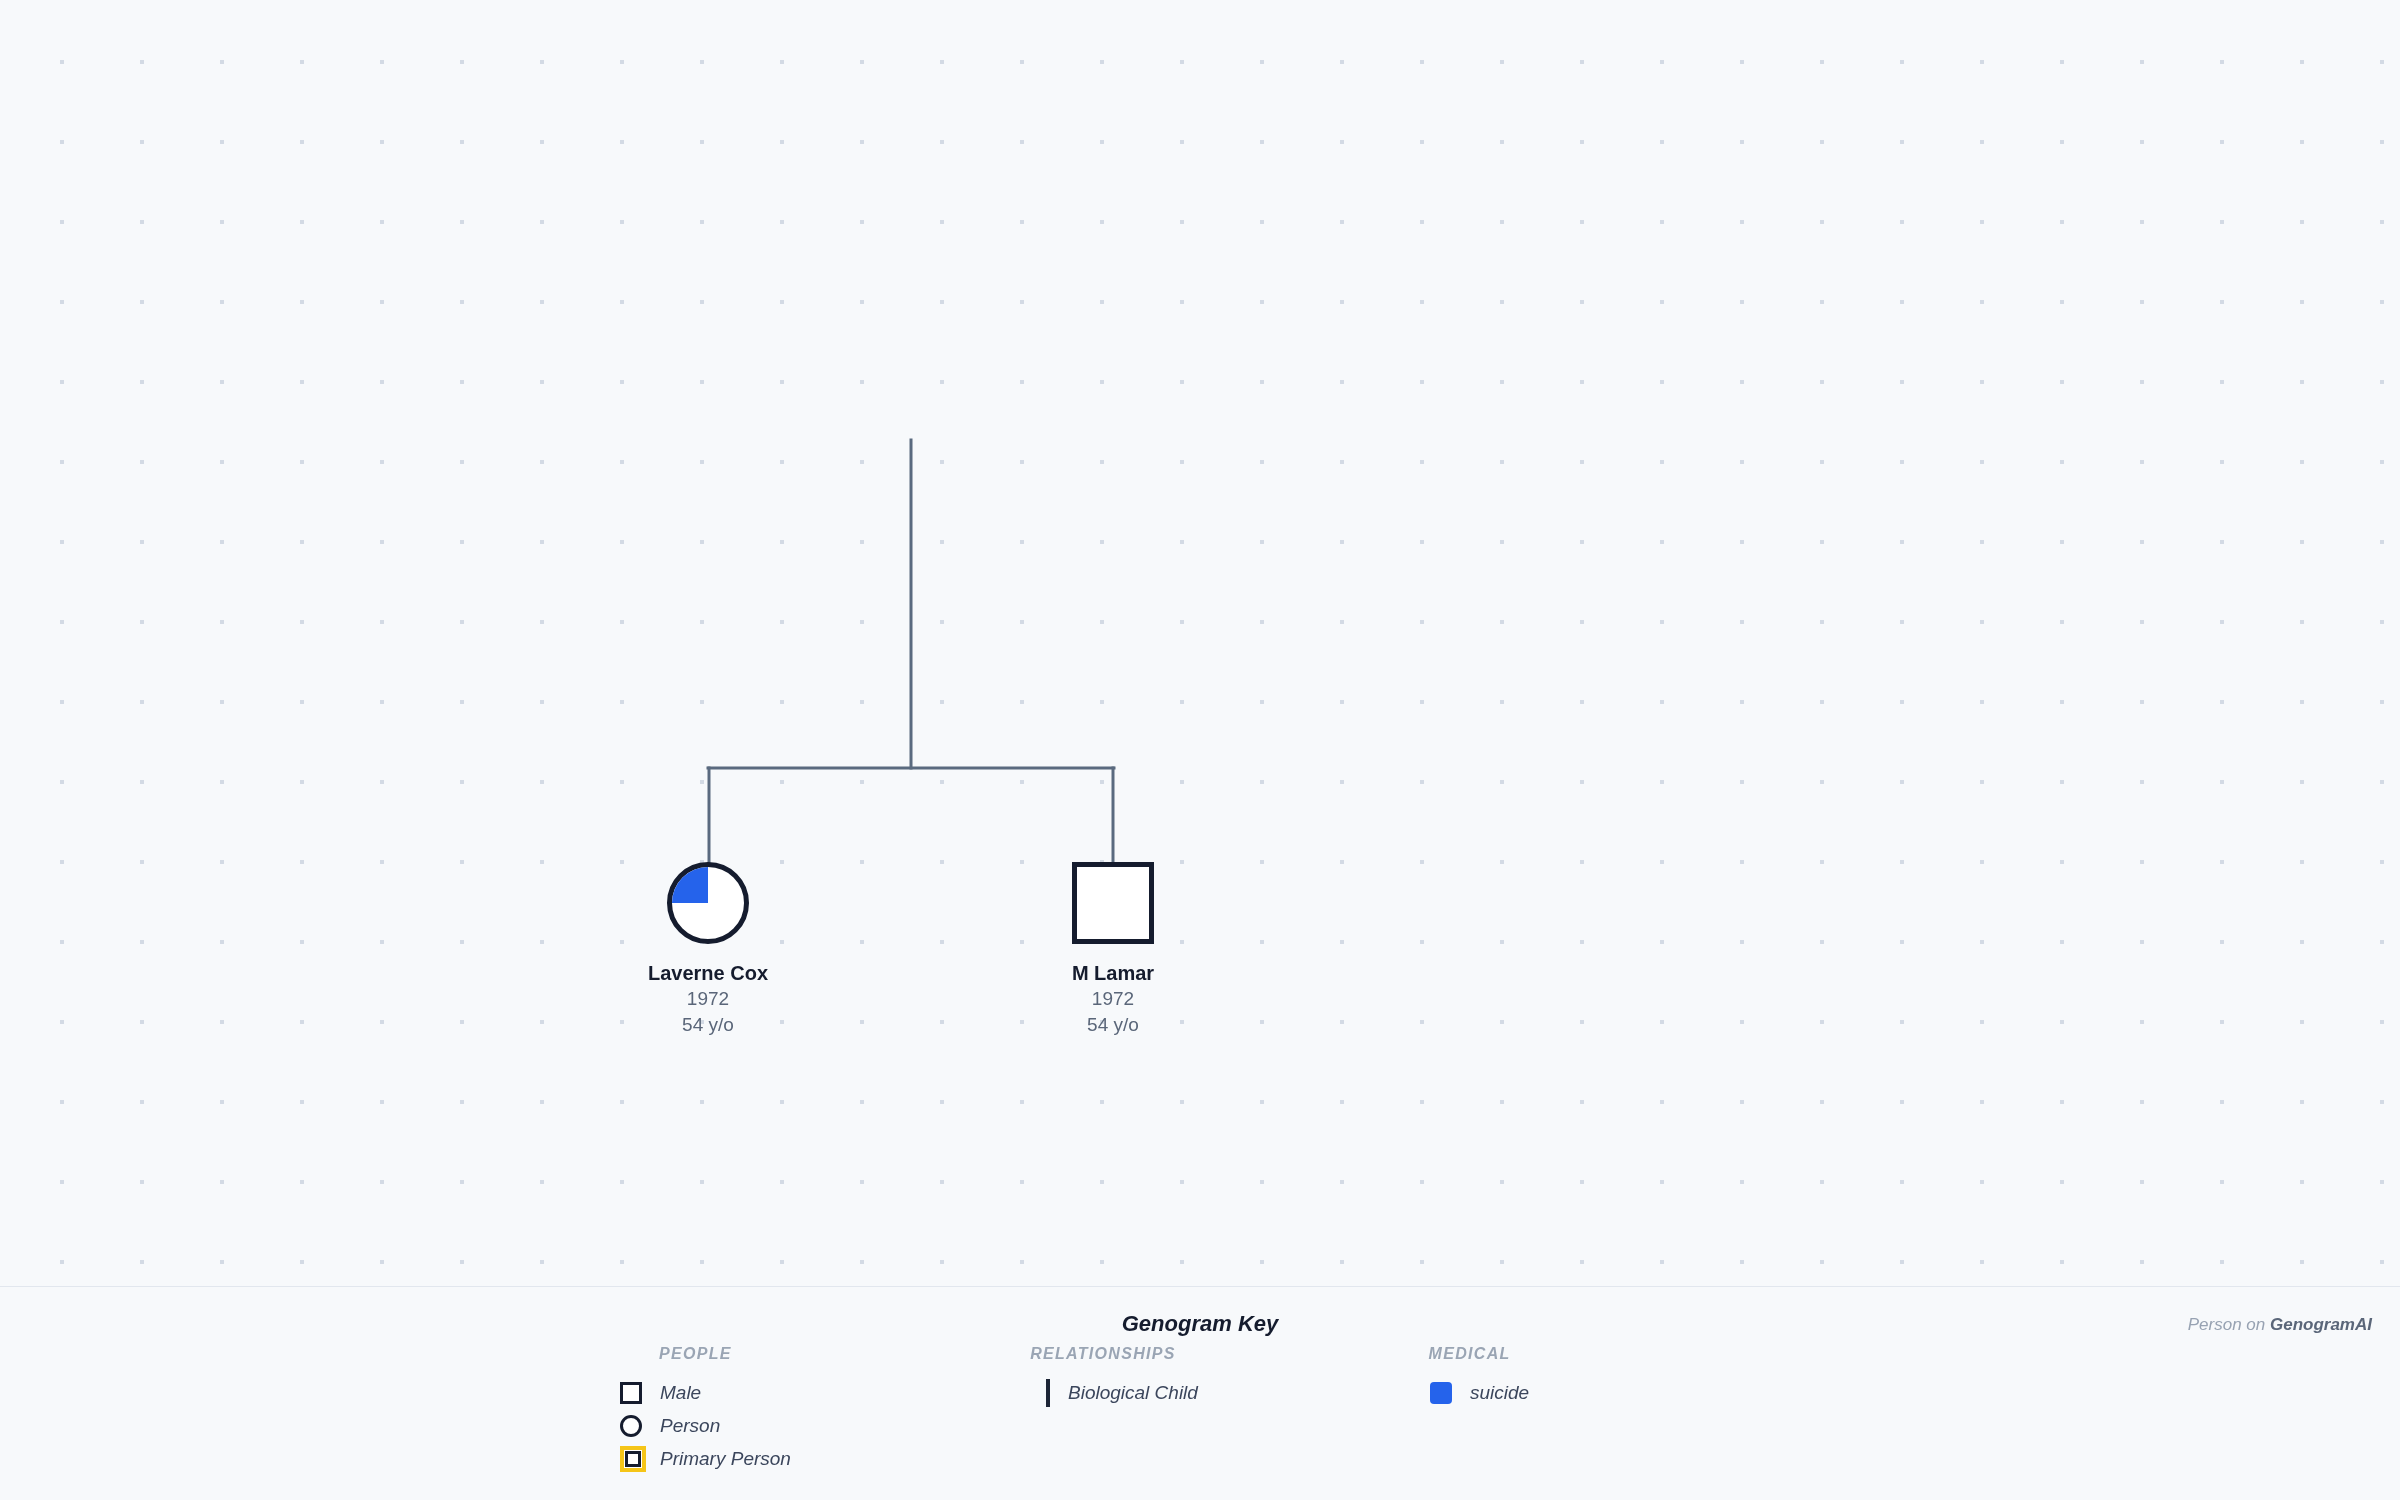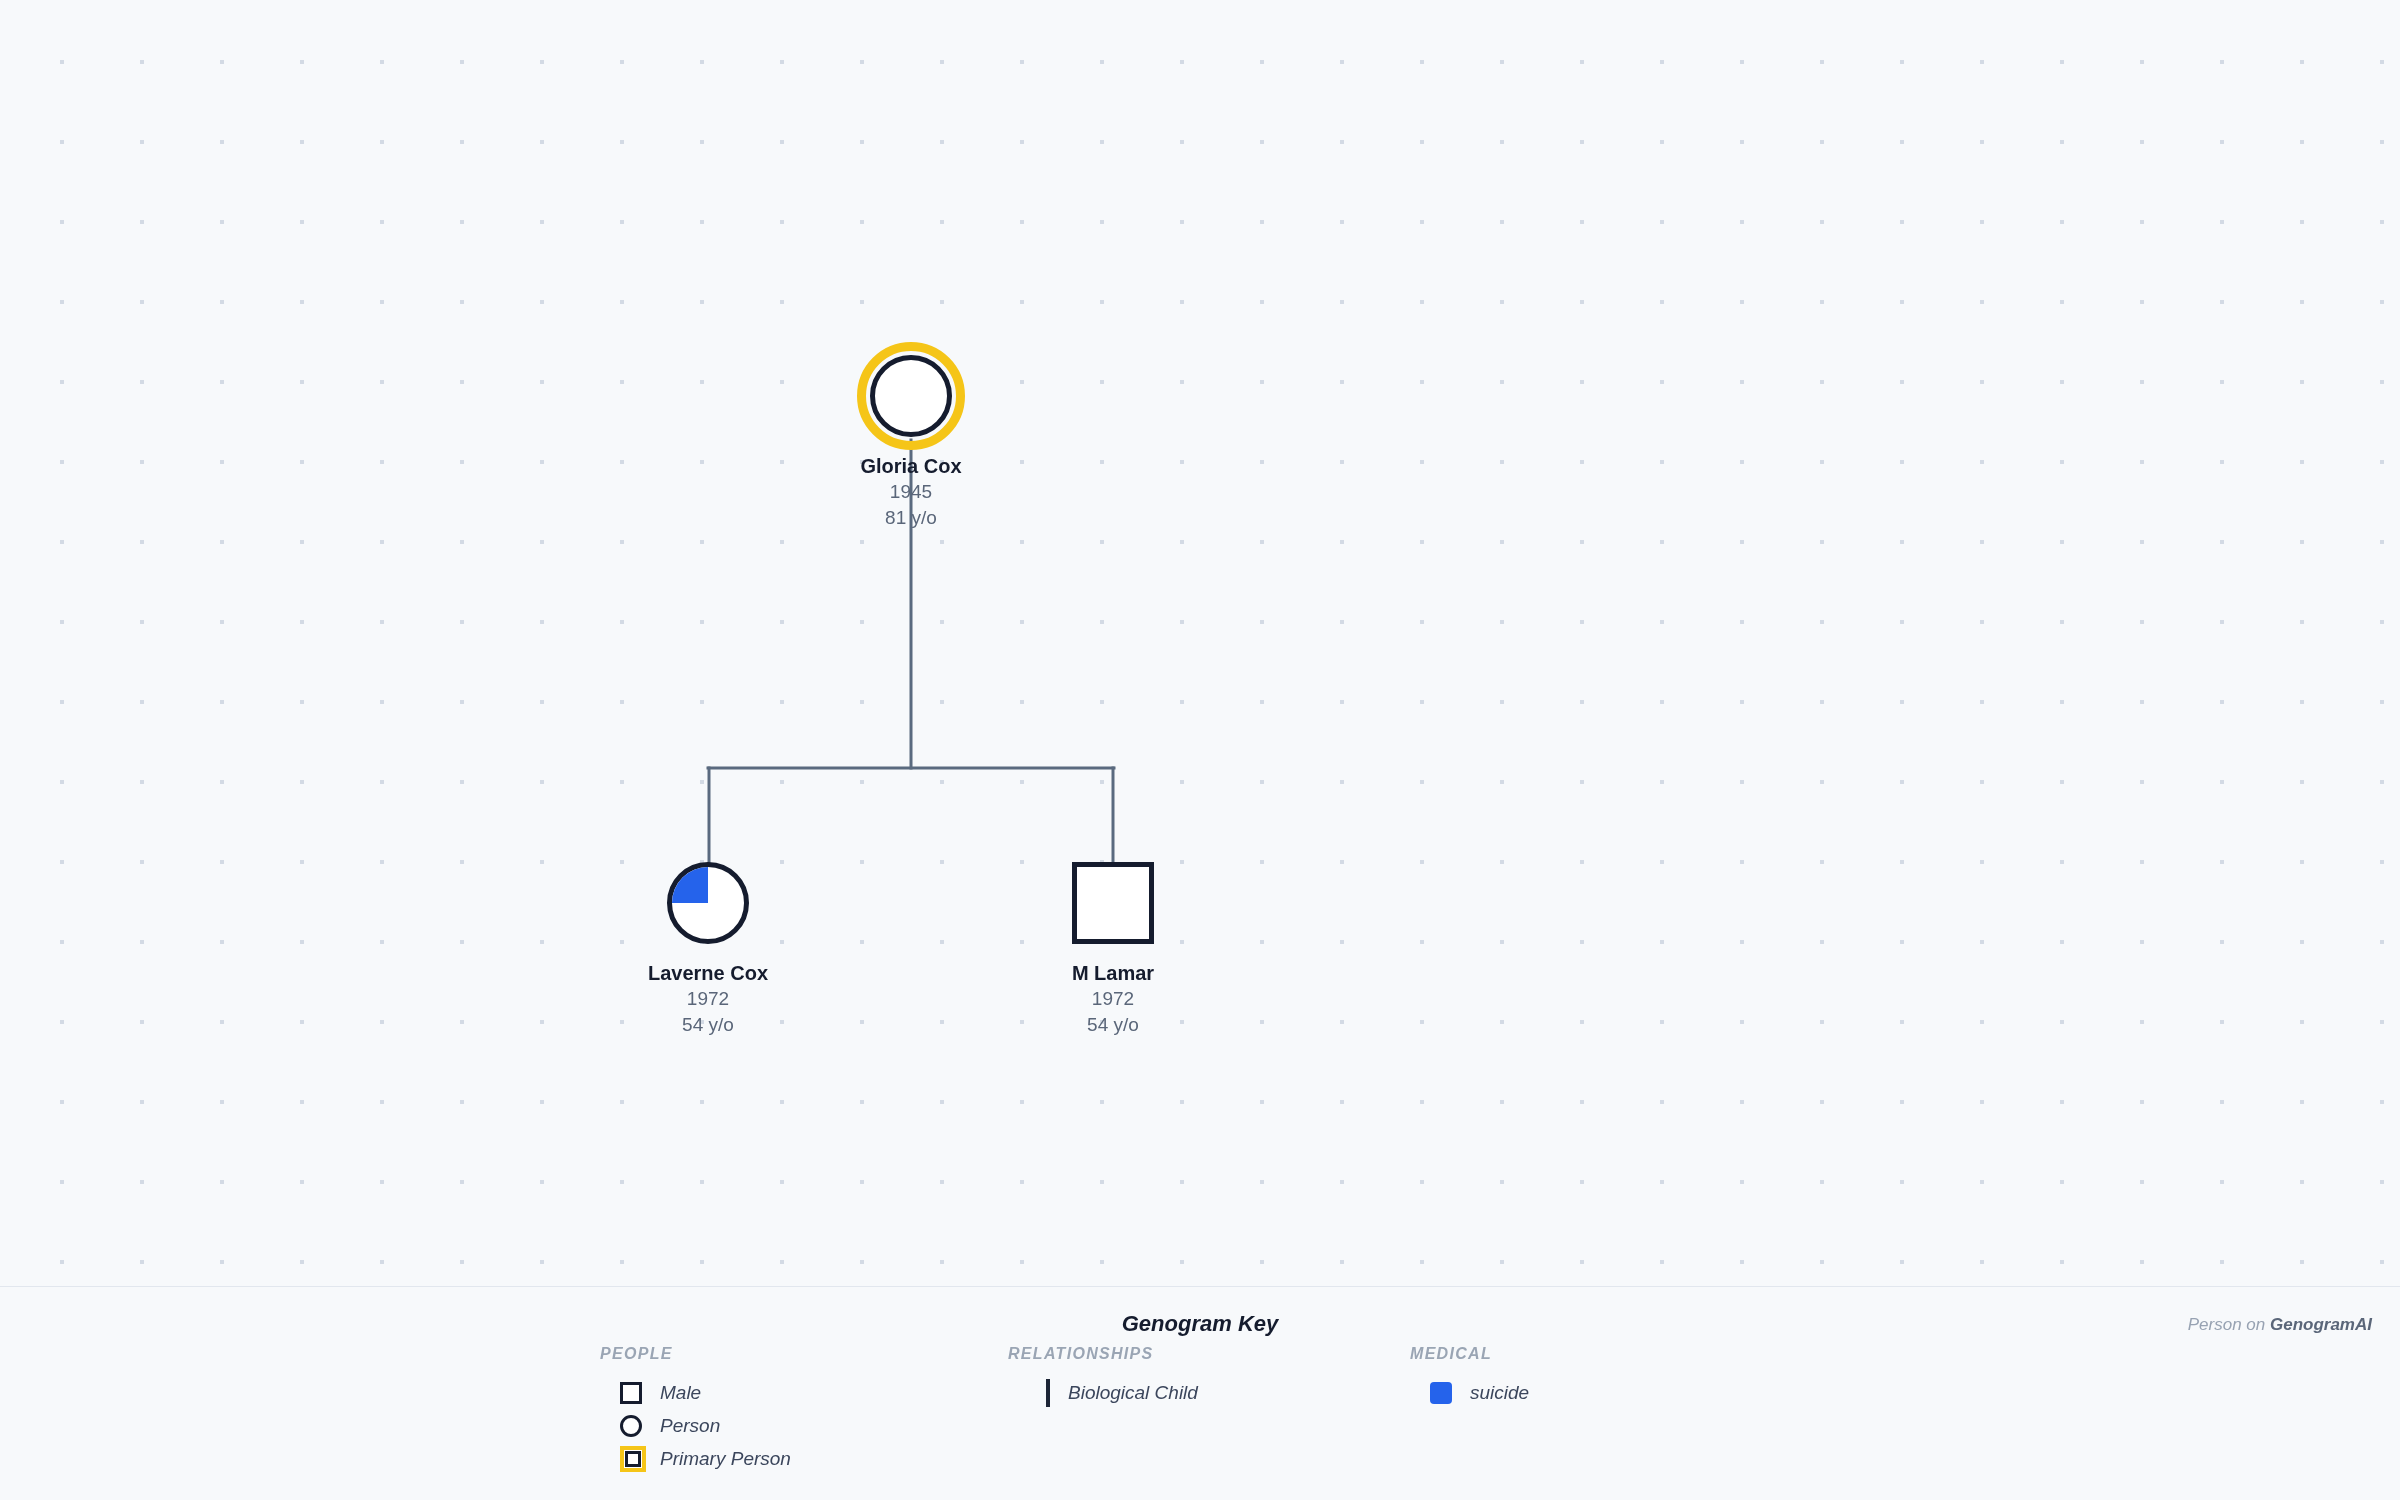--- a/index.html
+++ b/index.html
@@ -157,20 +157,21 @@
   #col-relationships { left: 1008px; }
   #col-medical { left: 1410px; }
 
   .col-head {
     font-size: 16px;
     font-weight: bold;
     letter-spacing: 1.3px;
     color: #9AA5B4;
     margin-bottom: 14px;
     text-transform: uppercase;
+    text-align: center;
   }
 
   .legend-item {
     display: flex;
     align-items: center;
     height: 32px;
     margin-bottom: 1px;
     padding-left: 20px;
   }
 
@@ -253,30 +254,20 @@
 
     <svg id="edges" viewBox="0 0 2400 1286" xmlns="http://www.w3.org/2000/svg">
       <g fill="none" stroke="#5A6A7F" stroke-width="3" stroke-linecap="square">
         <line x1="911" y1="440" x2="911" y2="768"></line>
         <line x1="708" y1="768" x2="1114" y2="768"></line>
         <line x1="709" y1="768" x2="709" y2="900"></line>
         <line x1="1113" y1="768" x2="1113" y2="862"></line>
       </g>
     </svg>
 
-    <div class="node" style="left:911px; top:348px;">
-      <div class="shape-wrap">
-        <div class="shape circle primary">
-          <div class="body"></div>
-        </div>
-      </div>
-      <div class="node-name">Gloria Cox</div>
-      <div class="node-year">1945</div>
-      <div class="node-age">81 y/o</div>
-    </div>
 
 
     <div class="node" style="left:708px; top:855px;">
       <div class="shape-wrap">
         <div class="shape circle">
           <div class="body">
             <div class="quad-tl"></div>
           </div>
         </div>
       </div>

